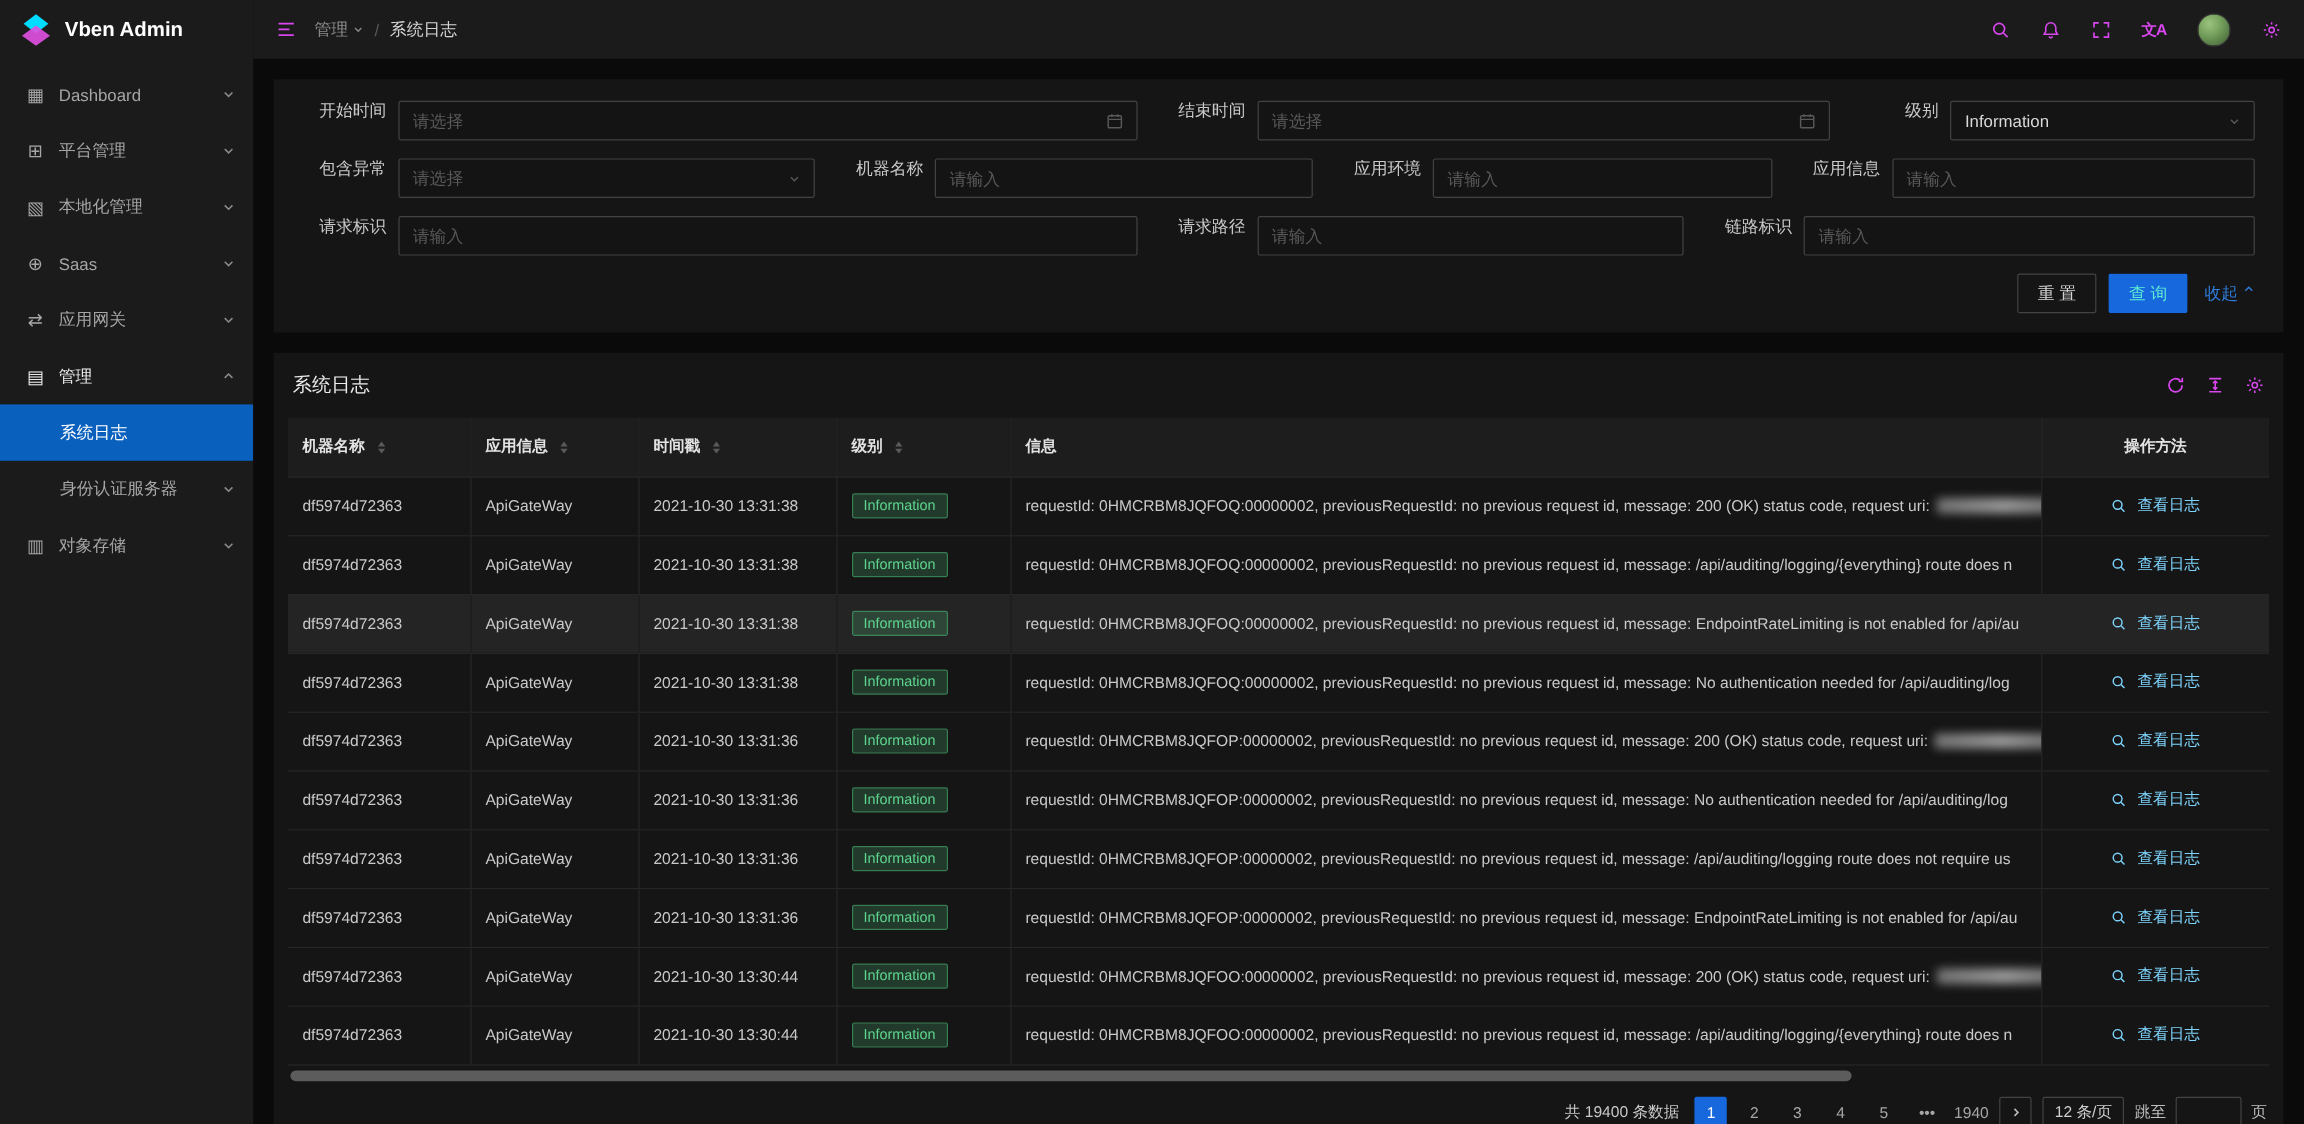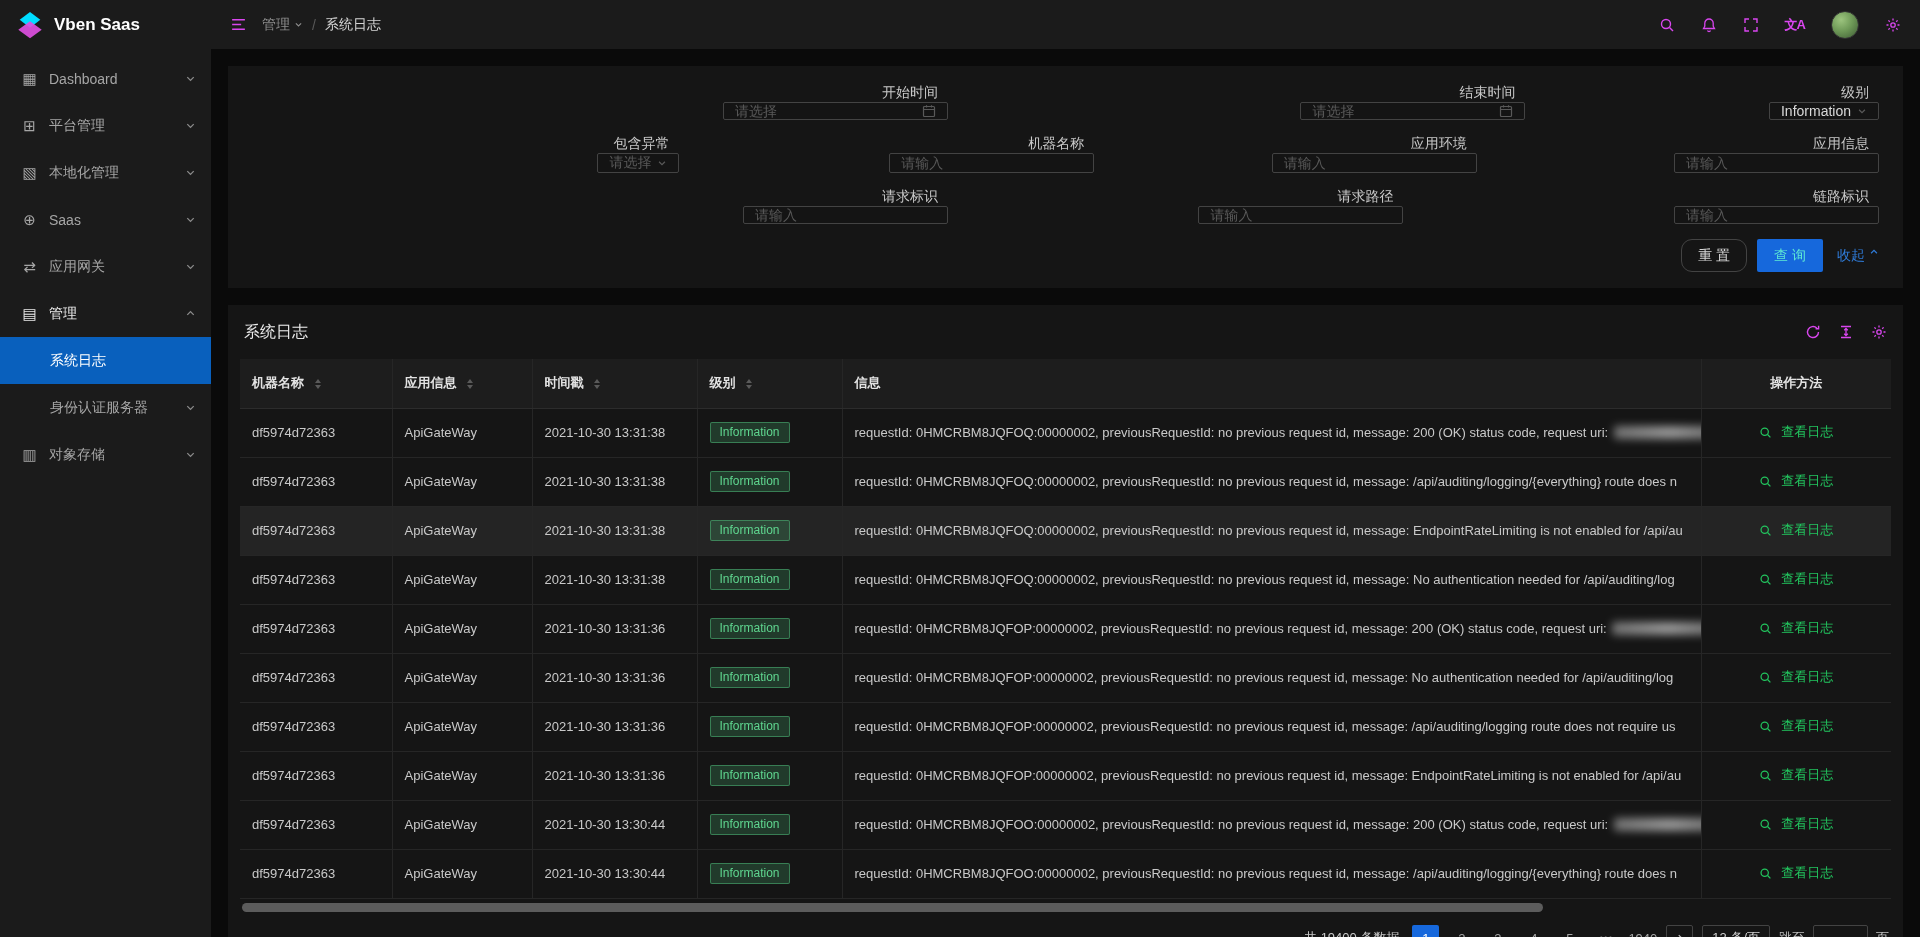--- a/index.html
+++ b/index.html
@@ -38,56 +38,56 @@
   .translate-glyph { font-size:13px; font-weight:700; letter-spacing:-1px; }
   .avatar { width:28px; height:28px; border-radius:50%;
     background: radial-gradient(circle at 35% 30%, #9cc47e 0%, #6f9a58 45%, #3c5a33 100%);
     border:1px solid #333; cursor:pointer; }
 
   .content { flex:1; padding:17px 17px 0; overflow:hidden; }
 
   
   .filter-card { background:#151515; padding:18px 24px 16px; margin-bottom:17px; }
   .f-row { display:flex; margin-bottom:15px; }
-  .f-group { display:flex; align-items:flex-end; padding-right:20px;flex-direction:column; }
+  .f-group { display:flex; align-items:flex-start; padding-right:20px; }
   .f-label { color:#c9c9c9; margin-right:10px; min-width:70px; text-align:right; white-space:nowrap; }
   .control { position:relative; flex:1; height:33px; background:#141414; border:1px solid #434343;
     border-radius:2px; display:flex; align-items:center; padding:0 11px; }
   .control input { flex:1; min-width:0; background:transparent; border:none; outline:none; color:#d9d9d9; font-size:14px; }
   .control input::placeholder { color:#595959; }
   .control .suffix { color:#595959; display:flex; margin-left:6px; }
   .select .sel-value { flex:1; color:#d9d9d9; }
   .select .sel-placeholder { flex:1; color:#595959; }
   .w44 { flex:0 0 44%; } .w355 { flex:0 0 35.5%; } .w205 { flex:1; }
   .w275 { flex:0 0 27.5%; } .w255 { flex:0 0 25.5%; } .w235 { flex:0 0 23.5%; }
   .w28 { flex:0 0 28%; }
   .f-actions { display:flex; justify-content:flex-end; align-items:center; gap:10px; margin-top:2px; }
   .btn { height:33px; padding:0 16px; border-radius:2px; font-size:14px; cursor:pointer; border:1px solid transparent; font-family:inherit; }
-  .btn-default { background:transparent; border-color:#434343; color:#d9d9d9;border-radius:11px; }
+  .btn-default { background:transparent; border-color:#434343; color:#d9d9d9; }
   .btn-primary { background:#1668dc; color:#5eead4; }
   .link-collapse { display:inline-flex; align-items:flex-start; gap:4px; color:#2f7bd8; cursor:pointer; font-size:14px; margin-left:4px; }
 
   
   .table-card { background:#151515; padding:0 12px 4px; }
   .t-head { height:54px; display:flex; align-items:center; padding:0 4px; }
   .t-title { font-size:16px; color:#eaeaea; }
   .t-tools { margin-left:auto; display:flex; align-items:center; gap:17px; color:#c9c9c9; }
   table { width:100%; border-collapse:collapse; table-layout:fixed; }
   th, td { height:49px; padding:0 12px; border-bottom:1px solid #262626; border-right:1px solid #262626;
     white-space:nowrap; overflow:hidden; text-align:left; font-size:13px; color:#c9c9c9; }
   th:nth-child(6), td:nth-child(6) { border-right:none; }
   th { background:#1d1d1d; color:#e3e3e3; font-weight:700; border-bottom:1px solid #2c2c2c; }
   th:nth-child(6), td:nth-child(6) { text-align:center; }
   tr.row-hl td { background:#242424; }
   .sorters { display:inline-flex; flex-direction:column; gap:2px; margin-left:7px; vertical-align:middle; cursor:pointer; }
   .c-up { width:0; height:0; border-left:3.5px solid transparent; border-right:3.5px solid transparent; border-bottom:4px solid #5a5a5a; }
   .c-down { width:0; height:0; border-left:3.5px solid transparent; border-right:3.5px solid transparent; border-top:4px solid #5a5a5a; }
   .badge { display:inline-block; padding:1px 9px; font-size:12px; line-height:17px; border-radius:2px;
     background:rgba(85,209,135,0.2); border:1px solid rgba(85,209,135,0.45); color:#5fd68f; }
-  .action { color:#22c55e; display:inline-flex; align-items:center; gap:9px; cursor:pointer; }
+  .action { color:#7dd3fc; display:inline-flex; align-items:center; gap:9px; cursor:pointer; }
   .redacted { display:inline-block; width:112px; height:13px; vertical-align:-2px; margin-left:2px;
     border-radius:2px; background:linear-gradient(90deg,#9a9a9a,#d0d0d0,#8b8b8b); filter:blur(4px); opacity:.7; }
 
   .hscroll { height:9px; margin:4px 2px 0; }
   .hthumb { width:79%; height:9px; border-radius:5px; background:#5c5c5c; cursor:pointer; }
 
   
   .pager { display:flex; align-items:center; justify-content:flex-end; gap:9px; padding:13px 2px 14px; color:#bfbfbf; font-size:13px; }
   .pg-total { margin-right:4px; color:#c9c9c9; }
   .page { min-width:27px; height:27px; line-height:27px; text-align:center; border-radius:2px; color:#a6a6a6; cursor:pointer; }
@@ -102,21 +102,21 @@
 <body>
 
 <div class="app">
 
   <aside class="sidebar">
     <div class="logo">
       <svg width="30" height="30" viewBox="0 0 32 32">
         <polygon points="16,2 27,10.5 16,19 5,10.5" fill="#00dcff"></polygon>
         <polygon points="16,12 28.5,21 16,30 3.5,21" fill="#dd4fe0" opacity="0.92"></polygon>
       </svg>
-      <span class="logo-text">Vben Saas</span>
+      <span class="logo-text">Vben Admin</span>
     </div>
     <nav class="menu">
 
         <div class="menu-item">
           <span class="mi-icon">▦</span>
           <span class="mi-label">Dashboard</span>
           <span class="chev">
             <svg width="11" height="11" viewBox="0 0 12 12" fill="none" stroke="currentColor" stroke-width="1.4">
               <path d="M2.5 4.5L6 8l3.5-3.5"></path>
             </svg>

